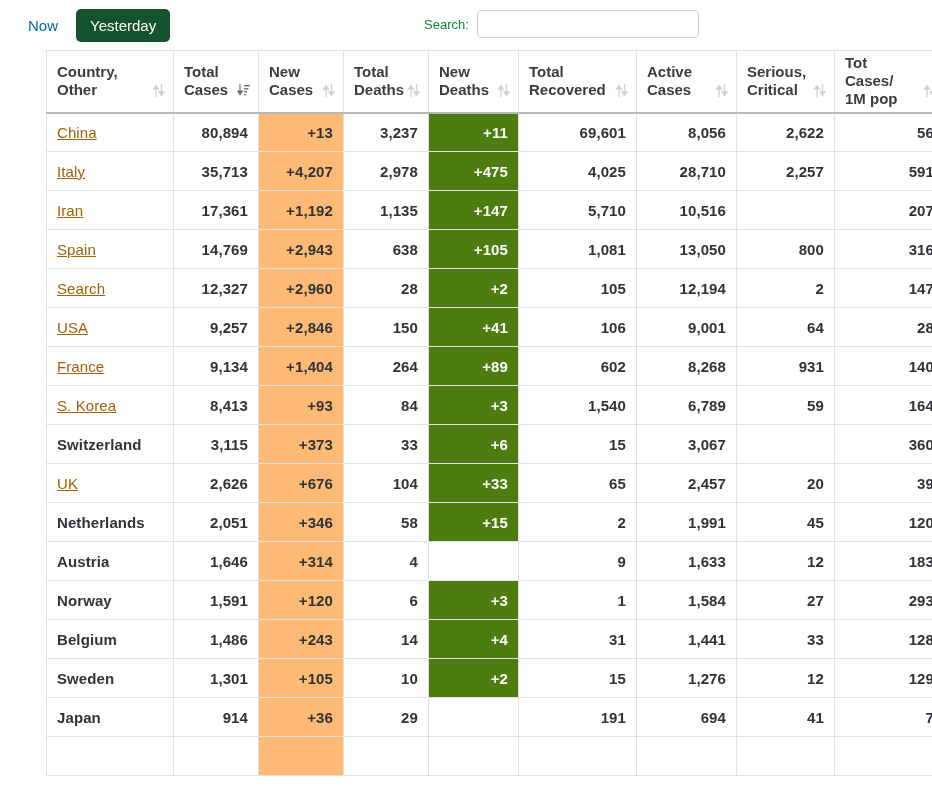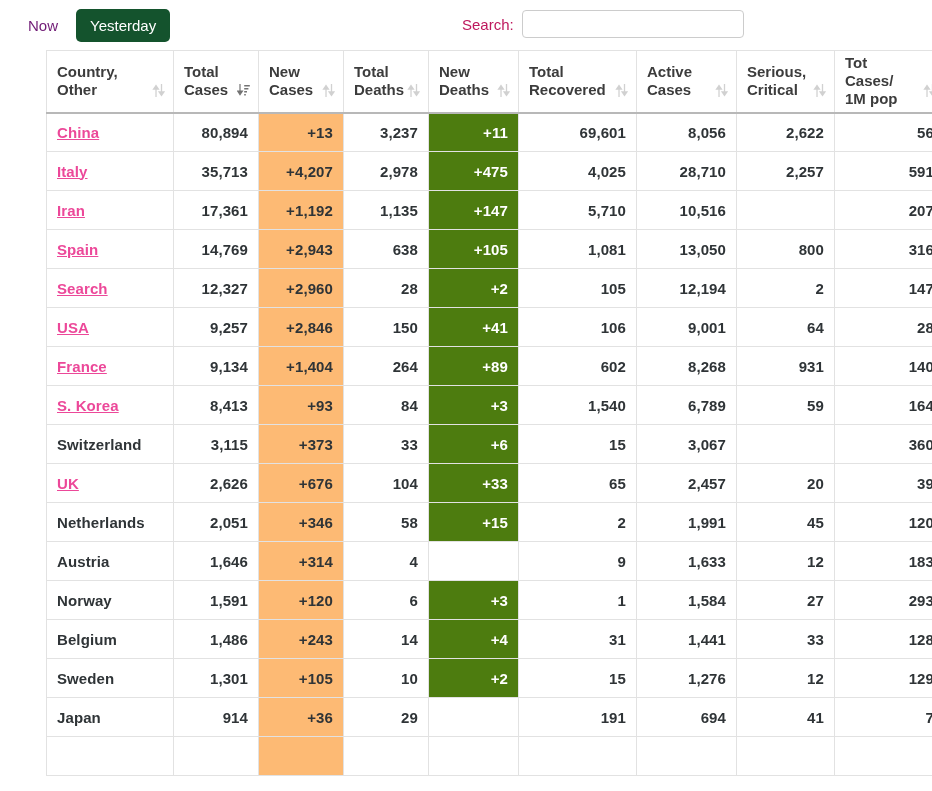--- a/index.html
+++ b/index.html
@@ -34,21 +34,21 @@
     display: flex;
     align-items: center;
     gap: 4px;
   }
 
   .tab {
     font-size: 15px;
     line-height: 1;
     padding: 9px 14px;
     border-radius: 5px;
-    color: #701a75;
+    color: #0369a1;
     background: transparent;
     border: none;
     cursor: pointer;
     font-family: "Liberation Sans", sans-serif;
     white-space: nowrap;
   }
 
   .tab.active {
     background: #14532d;
     color: #ffffff;
@@ -57,23 +57,22 @@
   .search-wrap {
     position: absolute;
     left: 424px;
     top: 10px;
     display: flex;
     align-items: center;
     gap: 8px;
   }
 
   .search-label {
-    font-size: 15px;
-    color: #be185d;
-    margin-left: 38px;
+    font-size: 13px;
+    color: #15803d;
   }
 
   .search-input {
     width: 222px;
     height: 28px;
     box-sizing: border-box;
     border: 1px solid #cccccc;
     border-radius: 4px;
     padding: 2px 6px;
     font-size: 14px;
@@ -140,23 +139,23 @@
     white-space: nowrap;
     letter-spacing: 0.1px;
   }
 
   table.covid tbody td.country {
     text-align: left;
     font-weight: bold;
   }
 
   a.country-link {
-    color: #ec4899;
+    color: #a16207;
     text-decoration: underline;
-    font-weight: bold;
+    font-weight: normal;
     cursor: pointer;
   }
 
   .cell-new-cases { background: #fdba74; }
   .cell-new-deaths { background: #4d7c0f; color: #ffffff !important; }
   .cell-new-deaths.empty { background: #ffffff; }
 
   
   col.c0 { width: 127px; }
   col.c1 { width: 85px; }

